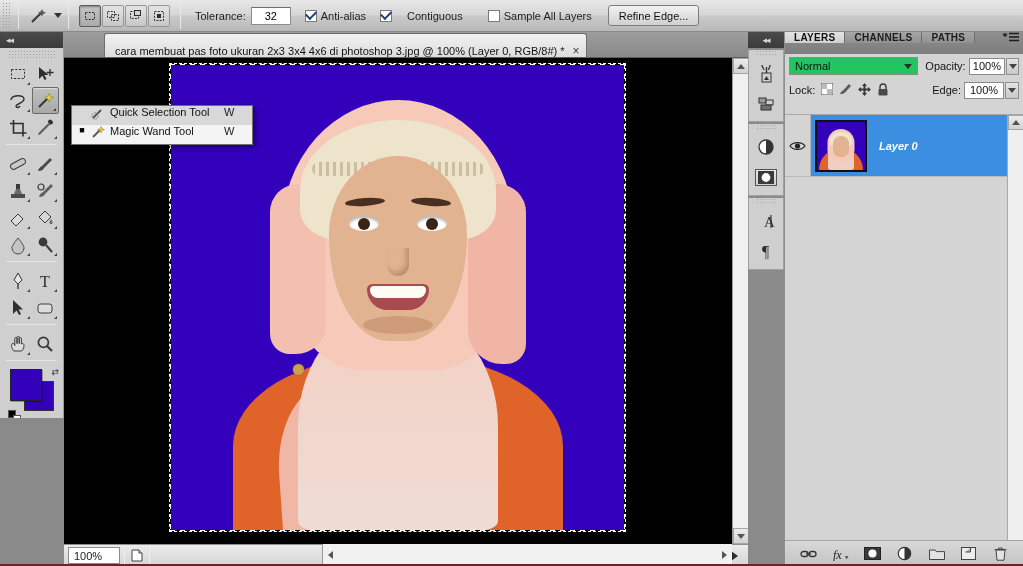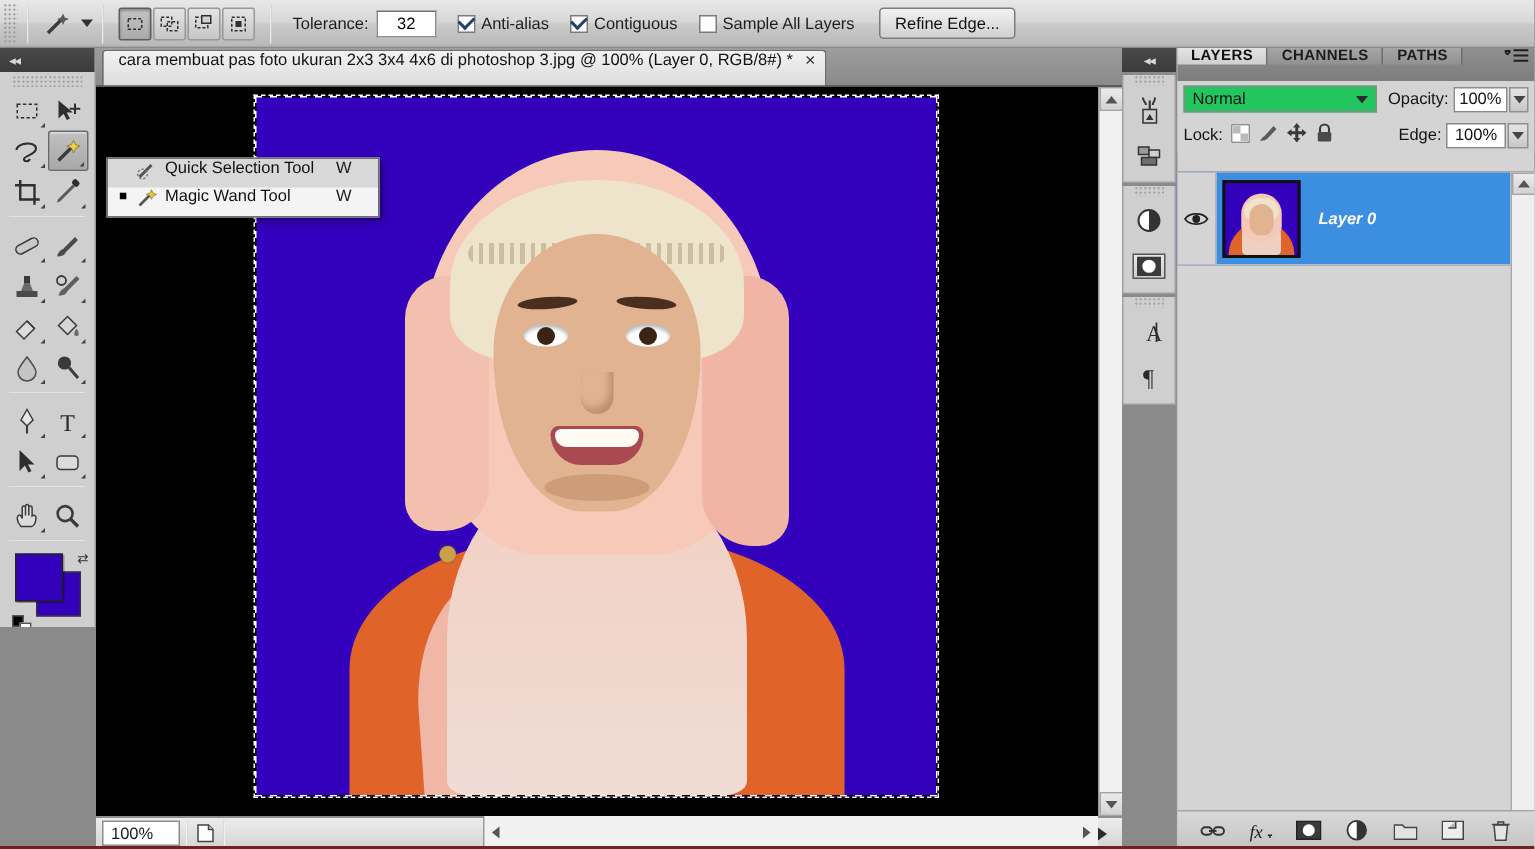--- a/index.html
+++ b/index.html
@@ -101,25 +101,25 @@
   .sw-default .w { position: absolute; left: 5px; top: 5px; width: 8px; height: 8px; background: #fff; border: 1px solid #555; }
   .tb-strip { position: absolute; left: 0; top: 418px; width: 64px; height: 148px; background: #8a8a8a; }
 
   
   .doc-window { position: absolute; left: 64px; top: 32px; width: 684px; height: 534px; background: #2b2b2b; }
   .tab-bar {
     height: 26px; background: linear-gradient(to bottom,#9d9d9d,#8a8a8a);
     border-bottom: 1px solid #5d5d5d; display: flex; align-items: flex-end; padding-left: 4px;
   }
   .doc-tab {
-    height: 24px; display: flex; align-items: flex-start; padding: 0 6px 0 10px;
+    height: 24px; display: flex; align-items: flex-end; padding: 0 6px 0 10px;
     background: linear-gradient(to bottom,#f2f2f2,#dcdcdc);
     border: 1px solid #6d6d6d; border-bottom: none;
     border-top-left-radius: 3px; border-top-right-radius: 3px;
-    font-size: 11px; color: #121212; white-space: nowrap;
+    font-size: 11px; color: #121212; white-space: nowrap; margin-left: 36px;
   }
   .tab-close { margin-left: 8px; color: #3a3a3a; font-size: 12px; line-height: 1; }
   .canvas-area { position: relative; width: 684px; height: 486px; background: #000; overflow: hidden; }
   .canvas-scroll-v {
     position: absolute; right: 0; top: 0; width: 16px; height: 486px;
     background: #f0f0f0; border-left: 1px solid #9a9a9a;
     display: flex; flex-direction: column; justify-content: space-between; align-items: center;
   }
   .sb-arrow { width: 16px; height: 16px; display: flex; align-items: center; justify-content: center;
               background: linear-gradient(to bottom,#ececec,#d2d2d2); border: 1px solid #a5a5a5; }
@@ -342,21 +342,21 @@
     <span class="ob-label">Tolerance:</span>
     <input class="ob-input" value="32" style="">
 
     <div class="ob-check">
       <span class="cbox checked"></span>
       <span class="ob-label" style="margin:0">Anti-alias</span>
     </div>
 
     <div class="ob-check">
       <span class="cbox checked"></span>
-      <span class="ob-label" style="margin:0">Contiguous</span>
+      <span class="ob-label" style="margin:11px">Contiguous</span>
     </div>
 
     <div class="ob-check">
       <span class="cbox"></span>
       <span class="ob-label" style="margin:0">Sample All Layers</span>
     </div>
 
     <div class="ob-button">Refine Edge...</div>
   </div>
 

